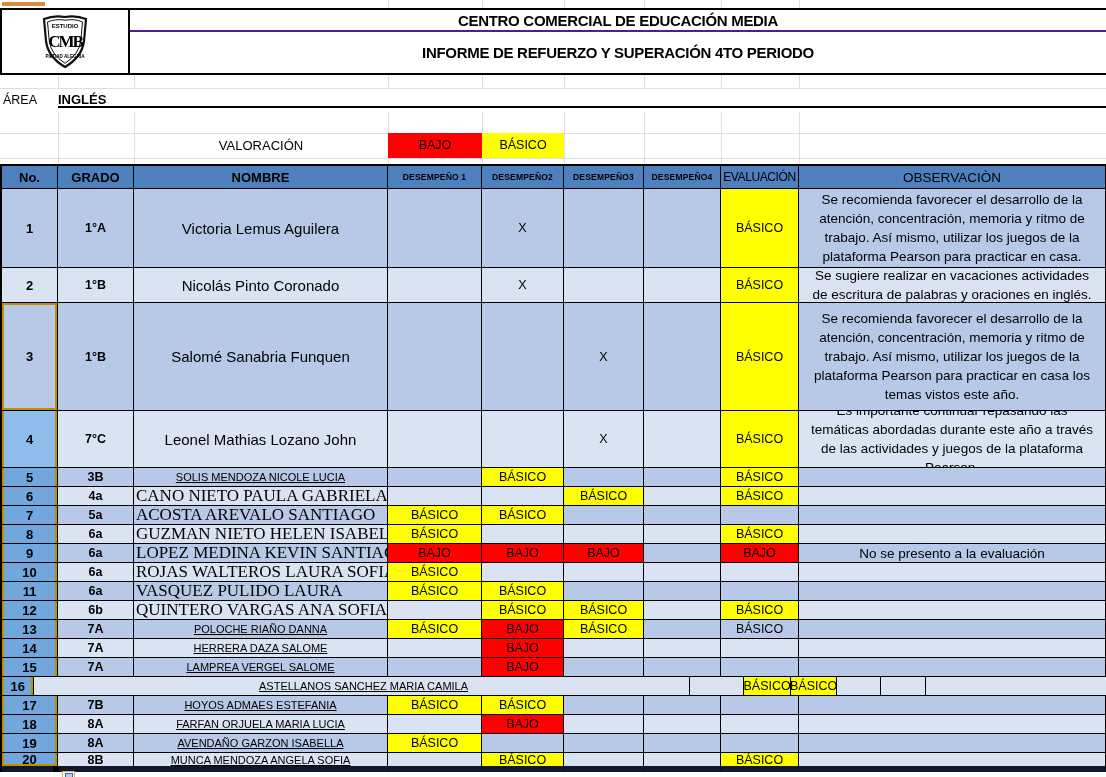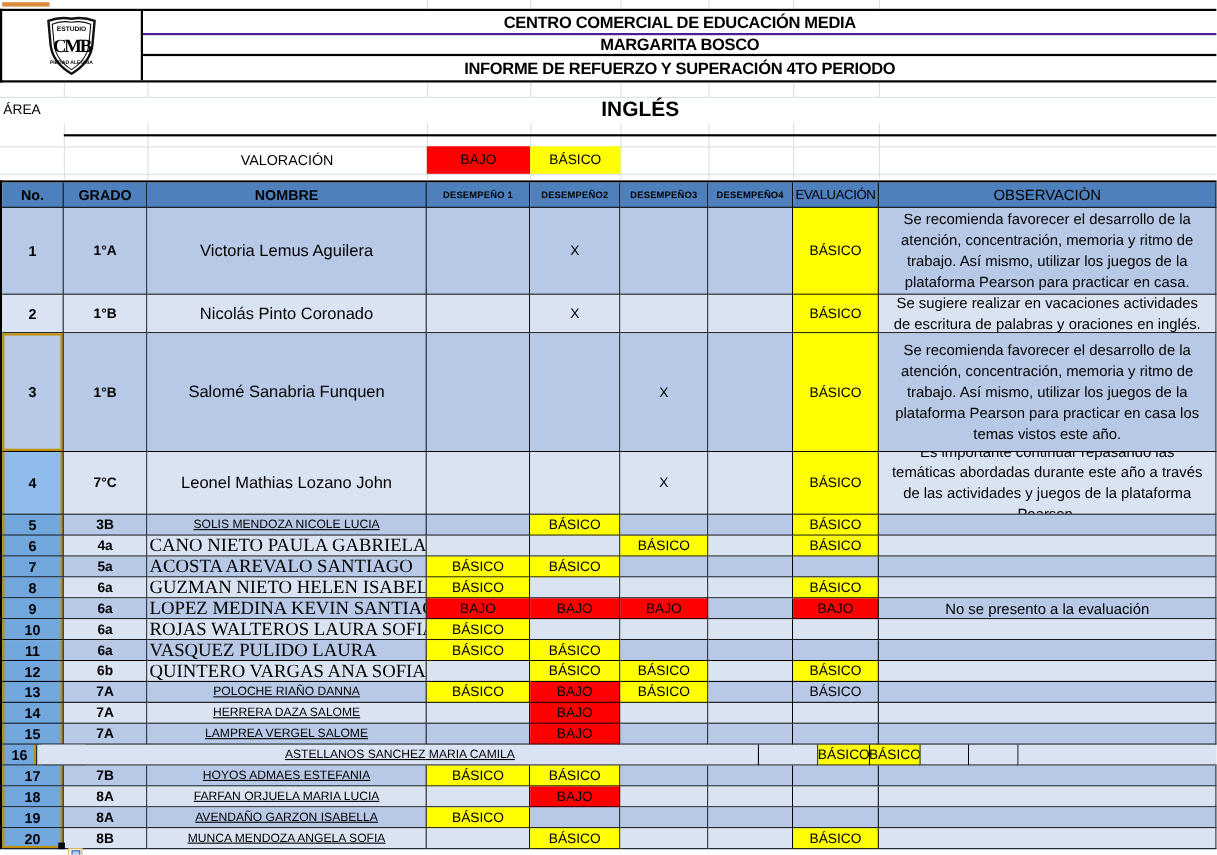--- a/index.html
+++ b/index.html
@@ -31,22 +31,22 @@
   #titles{flex:1;display:flex;flex-direction:column;}
   .t{display:flex;align-items:center;justify-content:center;font-weight:bold;
      font-size:15px;letter-spacing:-0.3px;}
   #t0{height:20px;border-bottom:2px solid #4c1d95;}
   #t1{height:17px;border-bottom:2px solid #000;}
   #t2{flex:1;}
   
   .gl{position:absolute;background:var(--grid-faint);}
   
   #area-label{left:3px;top:88px;height:24px;line-height:24px;font-size:12.5px;}
-  #area-value{left:58px;top:88px;width:1048px;height:36px;line-height:24px;
-    text-align:center;font-weight:bold;font-size:19px;border-bottom:2px solid #000;box-sizing:border-box;}
+  #area-value{left:58px;top:88px;width:1048px;height:20px;line-height:24px;
+    text-align:left;font-weight:bold;font-size:13px;border-bottom:2px solid #000;box-sizing:border-box;}
   
   #val-label{left:134px;top:133px;width:254px;height:25px;line-height:25px;text-align:center;font-size:13px;}
   .legend{top:133px;height:25px;line-height:25px;text-align:center;font-size:12.5px;}
   #val-bajo{left:388px;width:94px;background:var(--bajo);}
   #val-basico{left:482px;width:82px;background:var(--basico);}
   
   #table{position:absolute;left:0;top:164px;width:1108px;border-top:2px solid #000;border-left:2px solid #000;box-sizing:border-box;background:#fff;}
   .r{display:flex;}
   .c{box-sizing:border-box;border-right:1px solid #000;border-bottom:1px solid #000;
      display:flex;align-items:center;justify-content:center;overflow:hidden;position:relative;}
@@ -65,21 +65,21 @@
   .r > .c.fr{background:var(--bajo);}
   .no-cell{font-weight:bold;font-size:13px;}
   .grado{font-weight:bold;font-size:12.5px;text-align:right;}
   .dval{font-size:12.5px;}
   .nm-mixed{font-size:15px;}
   .nm-sans{font-size:11px;white-space:nowrap;text-decoration:underline;}
   .nm-serif{font-family:"Liberation Serif","DejaVu Serif",serif;font-size:17px;
     justify-content:flex-start;padding-left:2px;white-space:nowrap;}
   .nm-spill{margin-left:-40px;width:calc(100% + 40px);white-space:nowrap;}
   .obs{font-size:13.5px;line-height:19px;text-align:center;padding:0 8px;}
-  .last > .c{border-bottom:1px solid #0f172a;}
+  .last > .c{border-bottom:6px solid #0f172a;}
   .selA{box-shadow:inset 0 0 0 2px var(--gold);}
   .selSide{box-shadow:inset 2px 0 0 var(--gold), inset -2px 0 0 var(--gold);}
   .selBottom{box-shadow:inset 2px 0 0 var(--gold), inset -2px 0 0 var(--gold), inset 0 -2px 0 var(--gold);}
   
   #fill-handle{left:53px;top:766px;width:6px;height:6px;background:#000;}
   #autofill-btn{left:62px;top:771px;width:13px;height:12px;background:#fff;
     border:1px solid #D8B04A;box-sizing:border-box;display:flex;align-items:center;justify-content:center;}
   #autofill-btn .inner{width:6px;height:6px;border:1px solid #3A62B0;background:#B9CDF2;}
 </style>
 </head>
@@ -120,21 +120,20 @@
     <svg width="52" height="56" viewBox="0 0 52 56">
       <path d="M5 5 Q15 1 26 3 Q37 1 47 5 L45 27 Q43 43 26 53 Q9 43 7 27 Z" fill="#ffffff" stroke="#111" stroke-width="2.2"></path>
       <path d="M8.5 8 Q16 4.5 26 6.2 Q36 4.5 43.5 8 L41.8 26.5 Q40 40.5 26 49.3 Q12 40.5 10.2 26.5 Z" fill="none" stroke="#111" stroke-width="1"></path>
       <text x="26" y="14" font-size="6" font-weight="bold" text-anchor="middle" font-family="Liberation Sans, sans-serif">ESTUDIO</text>
       <text x="26" y="33" font-size="17" font-weight="bold" text-anchor="middle" letter-spacing="-2" font-family="Liberation Serif, serif">CMB</text>
       <text x="26" y="44" font-size="4.6" font-weight="bold" text-anchor="middle" font-family="Liberation Sans, sans-serif">PIEDAD ALEGRIA</text>
     </svg>
   </div>
   <div id="titles">
     <div id="t0" class="t">CENTRO COMERCIAL DE EDUCACIÓN MEDIA</div>
-    <div id="t1" class="t">MARGARITA BOSCO</div>
     <div id="t2" class="t">INFORME DE REFUERZO Y SUPERACIÓN 4TO PERIODO</div>
   </div>
 </div>
 
 <div id="area-label" class="abs">ÁREA</div>
 <div id="area-value" class="abs">INGLÉS</div>
 
 <div id="val-label" class="abs">VALORACIÓN</div>
 <div id="val-bajo" class="abs legend">BAJO</div>
 <div id="val-basico" class="abs legend">BÁSICO</div>

